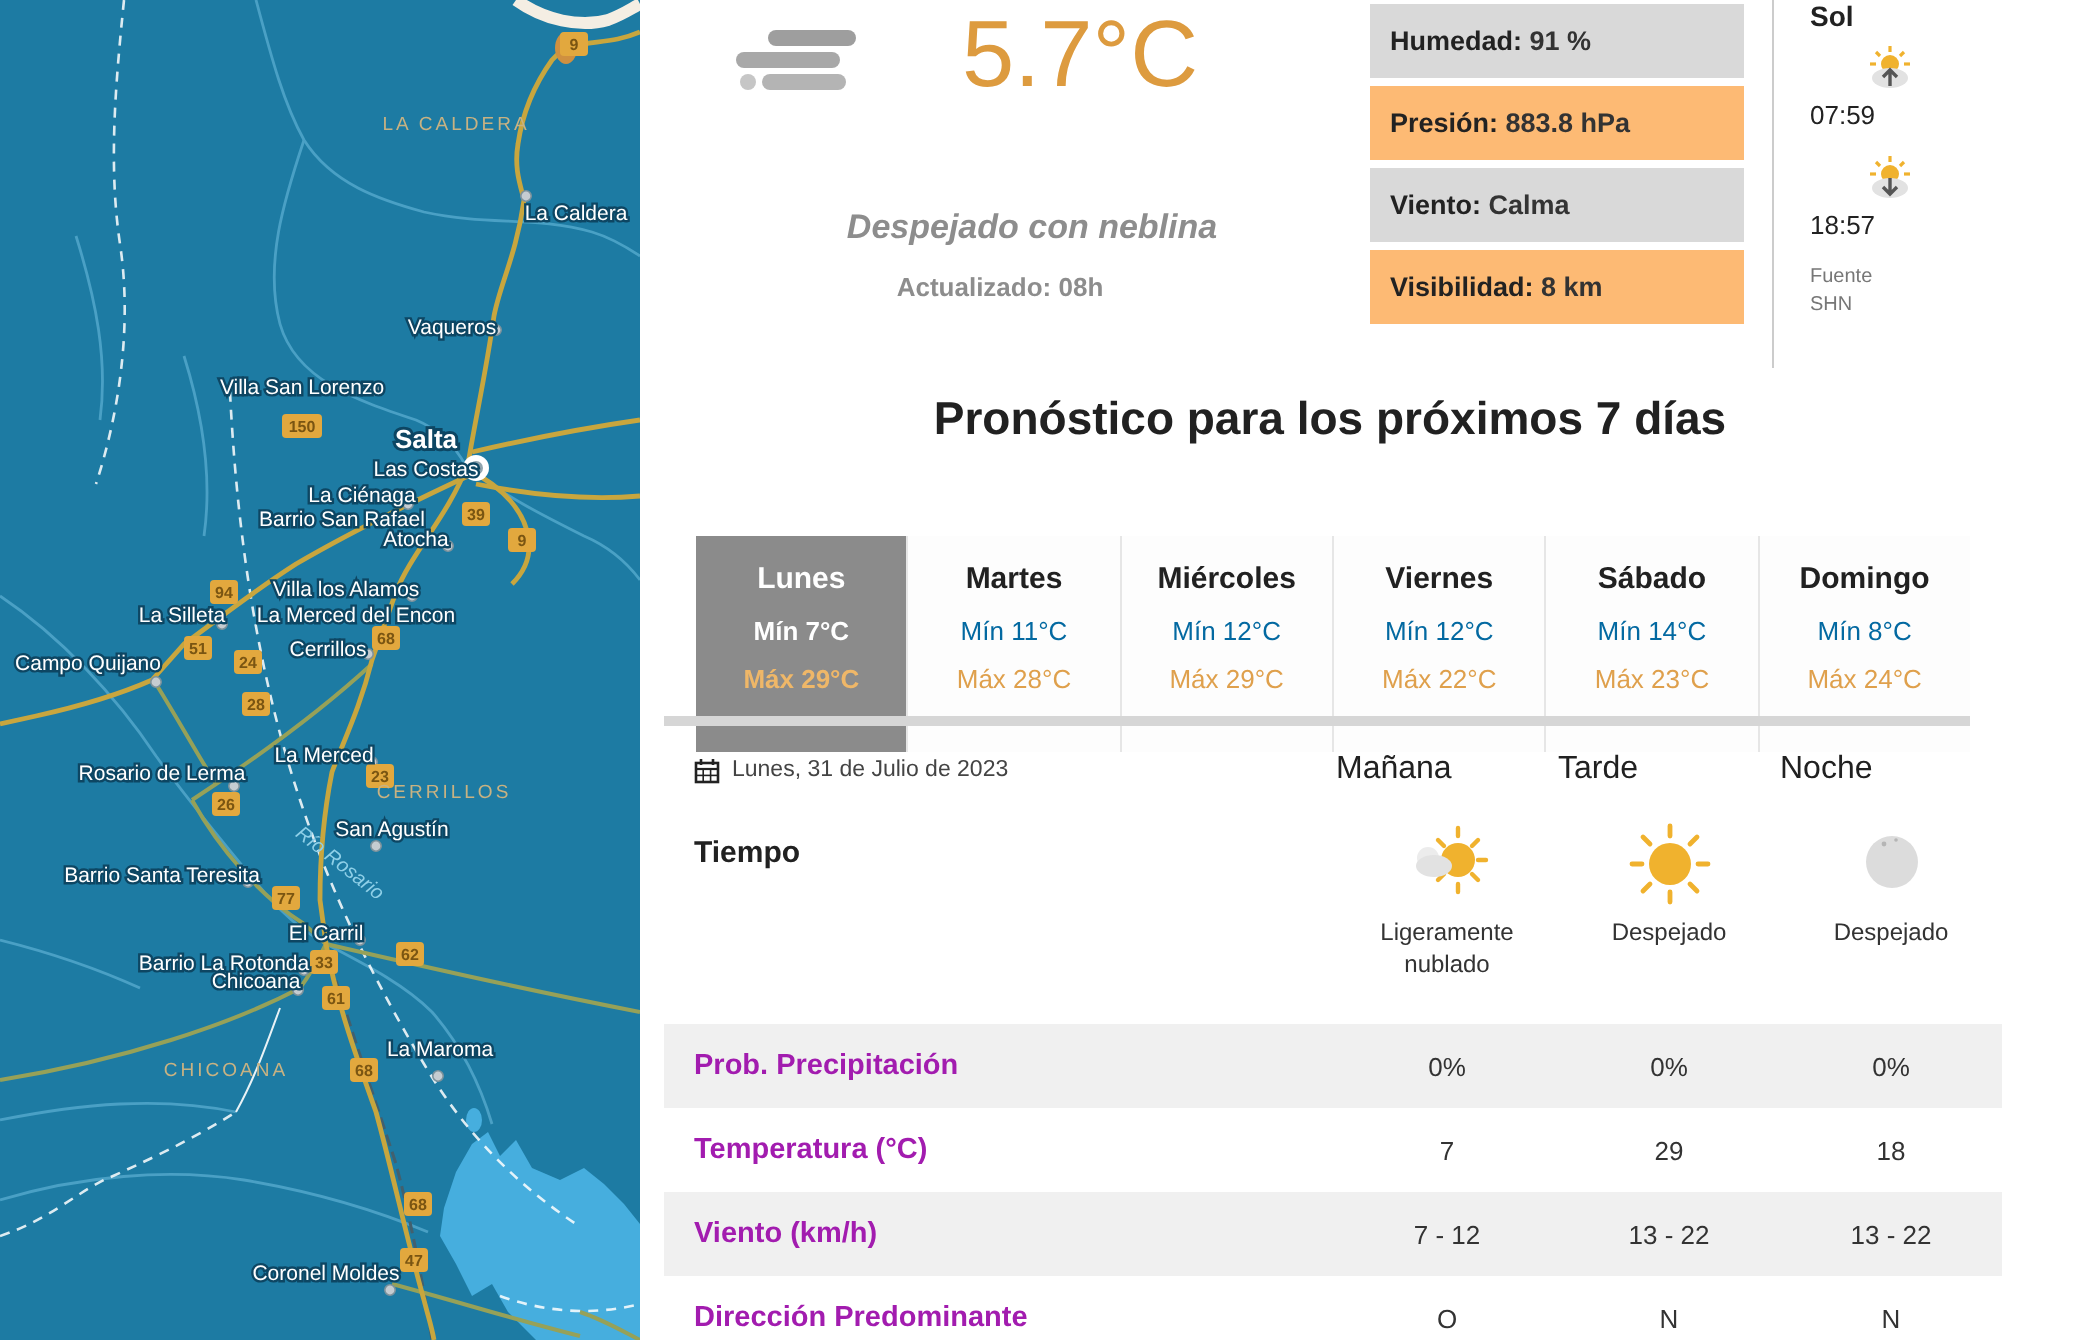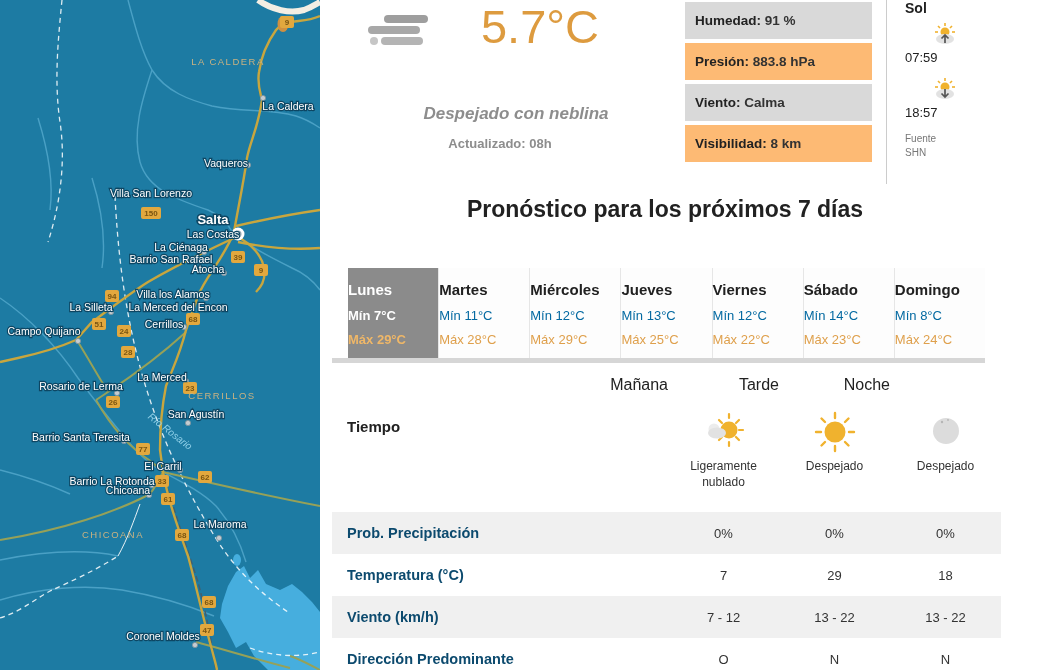--- a/index.html
+++ b/index.html
@@ -27,45 +27,45 @@
   .sol-title{font-size:14px;font-weight:bold;color:#212121;}
   .sol svg{display:block;margin:6px auto 2px;}
   .sol-time{font-size:13px;color:#222;}
   .sol-src{margin-top:12px;font-size:10px;color:#777;line-height:14px;}
   .title{position:absolute;left:0;top:196px;width:690px;text-align:center;
          font-size:23px;font-weight:bold;color:#212121;}
   .subtitle{position:absolute;left:0;top:238px;width:690px;text-align:center;
             font-size:13px;color:#9b9b9b;}
   .subtitle b{color:#4d4d4d;}
   .tabs{position:absolute;left:28px;top:268px;width:637px;display:flex;}
-  .tab{flex:1;height:90px;text-align:left;background:#fdfdfd;
+  .tab{flex:1;height:108px;text-align:center;background:#fdfdfd;
        border-left:1px solid #e6e6e6;box-sizing:border-box;cursor:pointer;}
   .tab:first-child{border-left:none;}
   .tab .day{margin-top:13px;font-size:15px;font-weight:bold;color:#212121;}
   .tab .min{margin-top:10px;font-size:13px;color:#0369a1;}
   .tab .max{margin-top:9px;font-size:13px;color:#dfa04c;}
   .tab.selected{background:#8b8b8b;border-left:none;}
   .tab.selected .day,.tab.selected .min{color:#fff;font-weight:bold;}
   .tab.selected .max{color:#efb768;font-weight:bold;}
   .tabs-strip{position:absolute;left:12px;top:358px;width:653px;height:5px;background:#d6d6d6;}
   .dheader{position:absolute;left:12px;top:370px;width:669px;height:30px;display:grid;
            grid-template-columns:336px 111px 111px 111px;align-items:center;}
   .dheader .date{font-size:11.5px;color:#444;padding-left:15px;display:flex;
                  align-items:center;gap:6px;}
-  .dheader .col{text-align:right;font-size:16px;color:#212121;}
+  .dheader .col{text-align:left;font-size:16px;color:#212121;}
   .tiempo{position:absolute;left:12px;top:402px;width:669px;height:108px;display:grid;
           grid-template-columns:336px 111px 111px 111px;}
   .tlabel{font-size:15px;font-weight:bold;color:#212121;padding:16px 0 0 15px;}
   .tcell{text-align:center;padding-top:8px;font-size:12px;color:#333;line-height:16px;}
   .tcell svg{width:44px;height:44px;display:block;margin:0 auto 4px;}
   .drows{position:absolute;left:12px;top:512px;width:669px;}
   .drow{height:42px;display:grid;grid-template-columns:336px 111px 111px 111px;
         align-items:center;}
   .drow.alt{background:#f0f0f0;}
-  .drow .rlabel{font-size:14.5px;font-weight:bold;color:#0c4a6e;padding-left:15px;}
+  .drow .rlabel{font-size:14.5px;font-weight:bold;color:#a21caf;padding-left:15px;}
   .drow .rval{text-align:center;font-size:13px;color:#333;}
   .hidden-defs{position:absolute;width:0;height:0;overflow:hidden;}
 </style>
 </head>
 <body>
 
 <div class="page">
 
   <svg id="map" viewBox="0 0 320 670" xmlns="http://www.w3.org/2000/svg">
     <rect x="0" y="0" width="320" height="670" fill="#1d7ba3"></rect>
@@ -272,43 +272,50 @@
           <div class="day">Martes</div>
           <div class="min">Mín 11°C</div>
           <div class="max">Máx 28°C</div>
         </div>
         <div class="tab">
           <div class="day">Miércoles</div>
           <div class="min">Mín 12°C</div>
           <div class="max">Máx 29°C</div>
         </div>
         <div class="tab">
-          <div class="day">Jueves</div>
-          <div class="min">Mín 13°C</div>
-          <div class="max">Máx 25°C</div>
-        </div>
-        <div class="tab">
           <div class="day">Viernes</div>
           <div class="min">Mín 12°C</div>
           <div class="max">Máx 22°C</div>
         </div>
         <div class="tab">
           <div class="day">Sábado</div>
           <div class="min">Mín 14°C</div>
           <div class="max">Máx 23°C</div>
         </div>
         <div class="tab">
           <div class="day">Domingo</div>
           <div class="min">Mín 8°C</div>
           <div class="max">Máx 24°C</div>
         </div>
       </div>
     <div class="tabs-strip"></div>
 
     <div class="dheader" id="dheader">
+      <div class="date">
+        <svg width="13" height="13" viewBox="0 0 13 13">
+          <rect x="1" y="2.5" width="11" height="9.5" fill="none" stroke="#222" stroke-width="1.3"></rect>
+          <line x1="3.5" y1="0.5" x2="3.5" y2="3.5" stroke="#222" stroke-width="1.3"></line>
+          <line x1="9.5" y1="0.5" x2="9.5" y2="3.5" stroke="#222" stroke-width="1.3"></line>
+          <line x1="1" y1="5.5" x2="12" y2="5.5" stroke="#222" stroke-width="1.1"></line>
+          <line x1="4.6" y1="5.5" x2="4.6" y2="12" stroke="#222" stroke-width="0.8"></line>
+          <line x1="8.3" y1="5.5" x2="8.3" y2="12" stroke="#222" stroke-width="0.8"></line>
+          <line x1="1" y1="8.7" x2="12" y2="8.7" stroke="#222" stroke-width="0.8"></line>
+        </svg>
+        <span>Lunes, 31 de Julio de 2023</span>
+      </div>
     <div class="col">Mañana</div>
         <div class="col">Tarde</div>
         <div class="col">Noche</div>
       </div>
 
     <div class="tiempo" id="tiempo">
       <div class="tlabel">Tiempo</div>
     <div class="tcell">
           <svg viewBox="0 0 44 44">
       <g stroke="#f0b22e" stroke-width="2.2" stroke-linecap="round">

